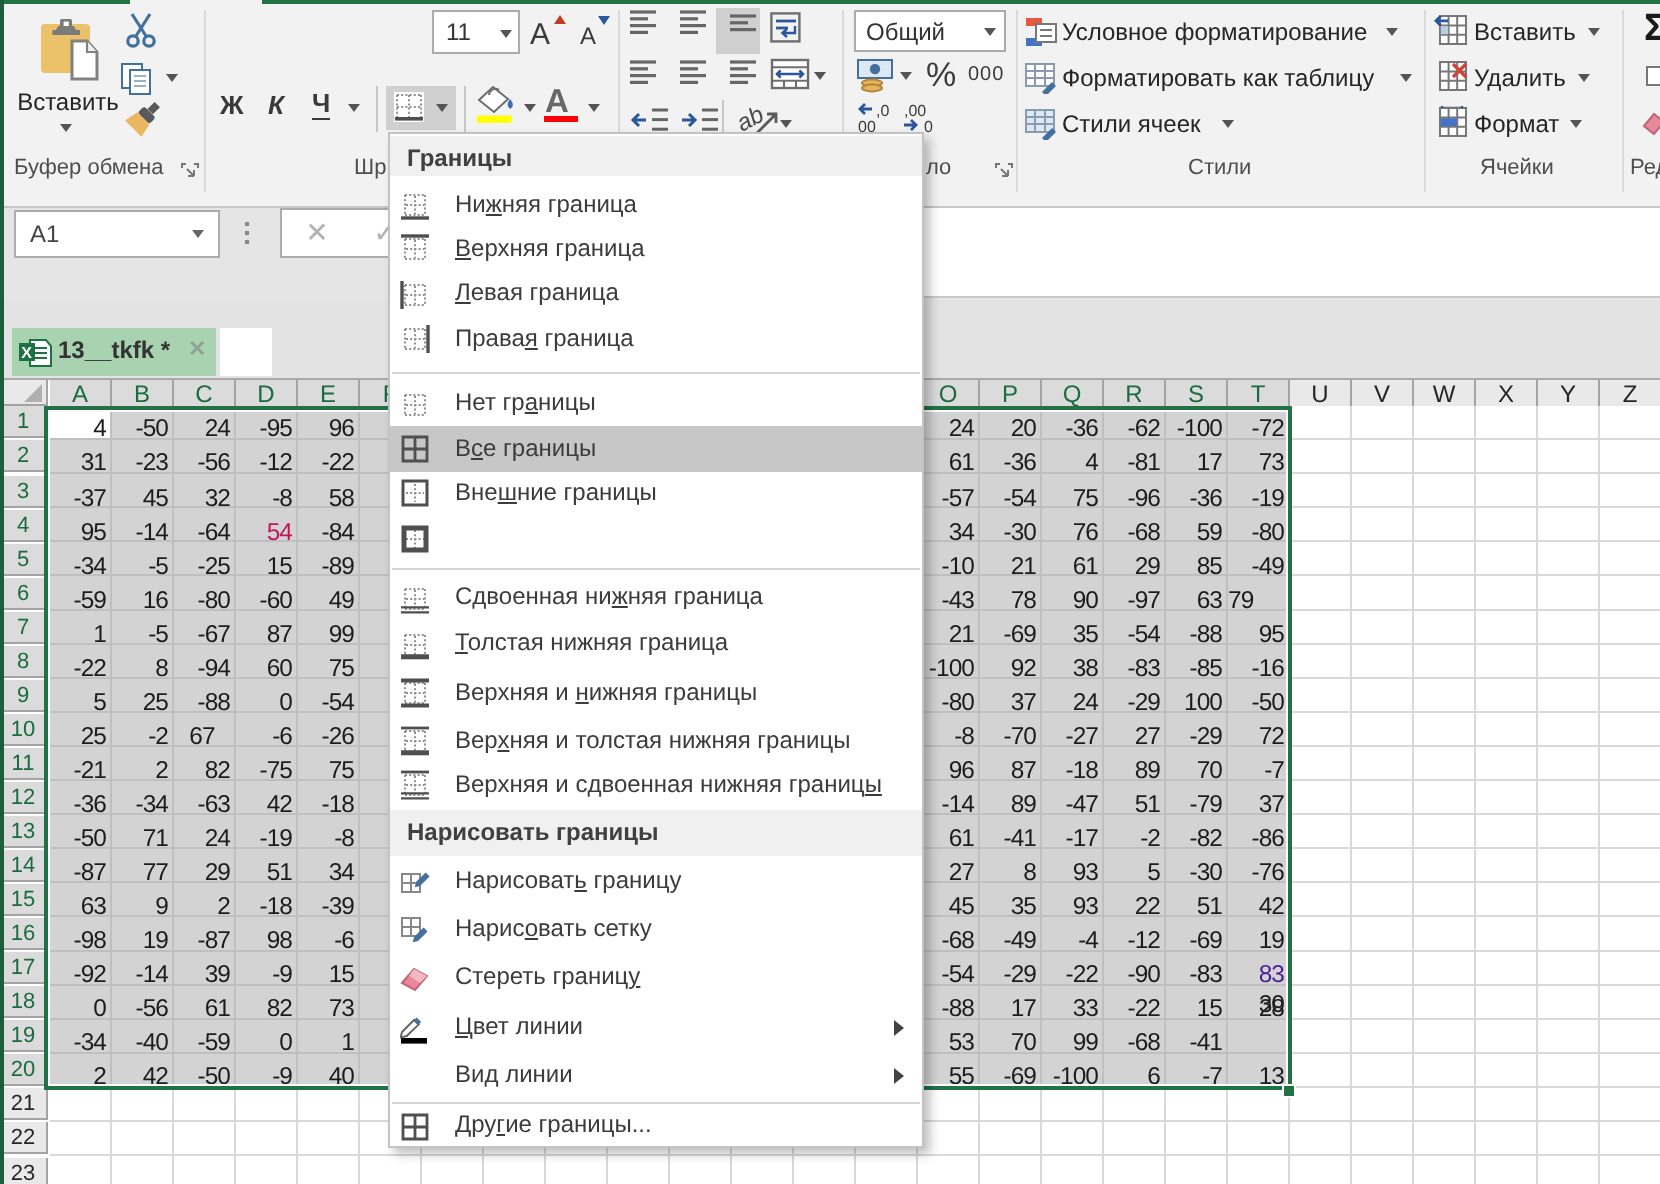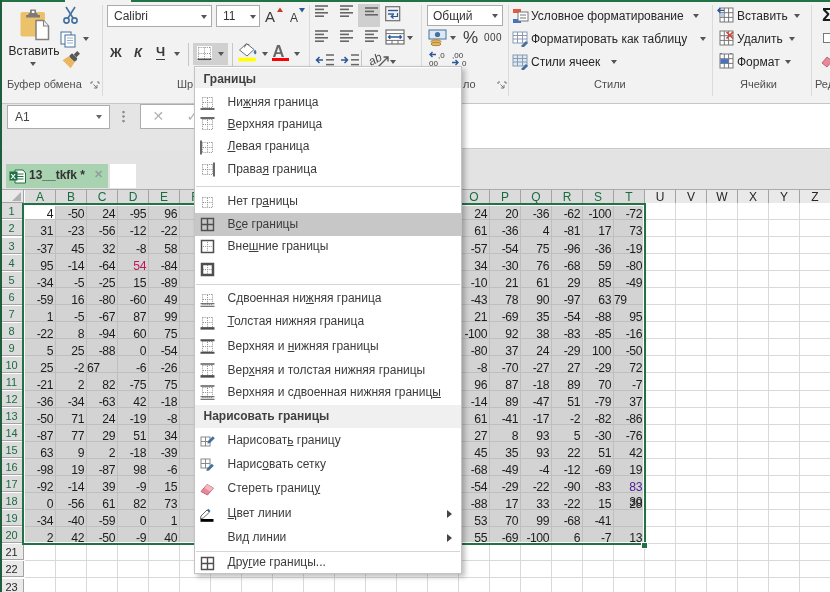--- a/index.html
+++ b/index.html
@@ -52,24 +52,20 @@
 <rect x="8.4" y="-1" width="3.8" height="5" fill="#595959"></rect>
 <rect x="6.2" y="4.2" width="8.2" height="4.6" rx="1.5" fill="#595959"></rect>
 <polygon points="6,8.8 14.6,8.8 16,16 4.6,16" fill="#eab65f"></polygon>
 </g>
 </svg>
 <div class="a lbl" style="left:7px;top:78px">Буфер обмена</div>
 <svg class="a" style="left:89.5px;top:80.5px" width="10" height="10" viewBox="0 0 10 10">
       <path d="M1 3 V1 H3 M7 1 H9 V3" stroke="#777" fill="none"></path>
       <path d="M3.5 3.5 L7 7 M7 7 v-3 M7 7 h-3" stroke="#777" fill="none"></path>
     </svg>
-<div class="a" style="left:107px;top:5px;width:105px;height:22px;background:#fff;border:1px solid #ababab">
-<span class="a" style="left:6px;top:3px;font-size:12px;color:#333">Calibri</span>
-<div class="a dar" style="left:93px;top:9px"></div>
-    </div>
 <div class="a" style="left:216px;top:5px;width:44px;height:22px;background:#fff;border:1px solid #ababab">
 <span class="a" style="left:6px;top:3px;font-size:12px;color:#333">11</span>
 <div class="a dar" style="left:33px;top:9px"></div>
     </div>
 <svg class="a" style="left:263px;top:6px" width="46" height="20" viewBox="0 0 46 20">
 <text x="2" y="16" font-size="15" fill="#3b3b3b" font-family="Liberation Sans">A</text>
 <path d="M14 6 l3 -4.5 l3 4.5 z" fill="#c23b22"></path>
 <text x="27" y="16" font-size="12" fill="#3b3b3b" font-family="Liberation Sans">A</text>
 <path d="M36 2 l3 4.5 l3 -4.5 z" fill="#2b579a"></path>
 </svg>
@@ -381,21 +377,21 @@
     <div class="a" style="left:56.0px;top:527.35px;width:28.0px;height:17.05px;font-size:12.2px;letter-spacing:-0.45px;color:#1c1c1c;text-align:right;line-height:22.4px">42</div>
     <div class="a" style="left:87.0px;top:203.4px;width:28.0px;height:17.05px;font-size:12.2px;letter-spacing:-0.45px;color:#1c1c1c;text-align:right;line-height:22.4px">24</div>
     <div class="a" style="left:87.0px;top:220.45000000000002px;width:28.0px;height:17.05px;font-size:12.2px;letter-spacing:-0.45px;color:#1c1c1c;text-align:right;line-height:22.4px">-56</div>
     <div class="a" style="left:87.0px;top:237.5px;width:28.0px;height:17.05px;font-size:12.2px;letter-spacing:-0.45px;color:#1c1c1c;text-align:right;line-height:22.4px">32</div>
     <div class="a" style="left:87.0px;top:254.55px;width:28.0px;height:17.05px;font-size:12.2px;letter-spacing:-0.45px;color:#1c1c1c;text-align:right;line-height:22.4px">-64</div>
     <div class="a" style="left:87.0px;top:271.6px;width:28.0px;height:17.05px;font-size:12.2px;letter-spacing:-0.45px;color:#1c1c1c;text-align:right;line-height:22.4px">-25</div>
     <div class="a" style="left:87.0px;top:288.65px;width:28.0px;height:17.05px;font-size:12.2px;letter-spacing:-0.45px;color:#1c1c1c;text-align:right;line-height:22.4px">-80</div>
     <div class="a" style="left:87.0px;top:305.70000000000005px;width:28.0px;height:17.05px;font-size:12.2px;letter-spacing:-0.45px;color:#1c1c1c;text-align:right;line-height:22.4px">-67</div>
     <div class="a" style="left:87.0px;top:322.75px;width:28.0px;height:17.05px;font-size:12.2px;letter-spacing:-0.45px;color:#1c1c1c;text-align:right;line-height:22.4px">-94</div>
     <div class="a" style="left:87.0px;top:339.8px;width:28.0px;height:17.05px;font-size:12.2px;letter-spacing:-0.45px;color:#1c1c1c;text-align:right;line-height:22.4px">-88</div>
-    <div class="a" style="left:87.0px;top:356.85px;width:28.0px;height:17.05px;font-size:12.2px;letter-spacing:-0.45px;color:#1c1c1c;text-align:left;line-height:22.4px">67</div>
+    <div class="a" style="left:87.0px;top:356.85px;width:28.0px;height:17.05px;font-size:12.2px;letter-spacing:-0.45px;color:#1c1c1c;text-align:center;line-height:22.4px">67</div>
     <div class="a" style="left:87.0px;top:373.9px;width:28.0px;height:17.05px;font-size:12.2px;letter-spacing:-0.45px;color:#1c1c1c;text-align:right;line-height:22.4px">82</div>
     <div class="a" style="left:87.0px;top:390.95000000000005px;width:28.0px;height:17.05px;font-size:12.2px;letter-spacing:-0.45px;color:#1c1c1c;text-align:right;line-height:22.4px">-63</div>
     <div class="a" style="left:87.0px;top:408.0px;width:28.0px;height:17.05px;font-size:12.2px;letter-spacing:-0.45px;color:#1c1c1c;text-align:right;line-height:22.4px">24</div>
     <div class="a" style="left:87.0px;top:425.05px;width:28.0px;height:17.05px;font-size:12.2px;letter-spacing:-0.45px;color:#1c1c1c;text-align:right;line-height:22.4px">29</div>
     <div class="a" style="left:87.0px;top:442.1px;width:28.0px;height:17.05px;font-size:12.2px;letter-spacing:-0.45px;color:#1c1c1c;text-align:right;line-height:22.4px">2</div>
     <div class="a" style="left:87.0px;top:459.15px;width:28.0px;height:17.05px;font-size:12.2px;letter-spacing:-0.45px;color:#1c1c1c;text-align:right;line-height:22.4px">-87</div>
     <div class="a" style="left:87.0px;top:476.20000000000005px;width:28.0px;height:17.05px;font-size:12.2px;letter-spacing:-0.45px;color:#1c1c1c;text-align:right;line-height:22.4px">39</div>
     <div class="a" style="left:87.0px;top:493.25px;width:28.0px;height:17.05px;font-size:12.2px;letter-spacing:-0.45px;color:#1c1c1c;text-align:right;line-height:22.4px">61</div>
     <div class="a" style="left:87.0px;top:510.30000000000007px;width:28.0px;height:17.05px;font-size:12.2px;letter-spacing:-0.45px;color:#1c1c1c;text-align:right;line-height:22.4px">-59</div>
     <div class="a" style="left:87.0px;top:527.35px;width:28.0px;height:17.05px;font-size:12.2px;letter-spacing:-0.45px;color:#1c1c1c;text-align:right;line-height:22.4px">-50</div>

